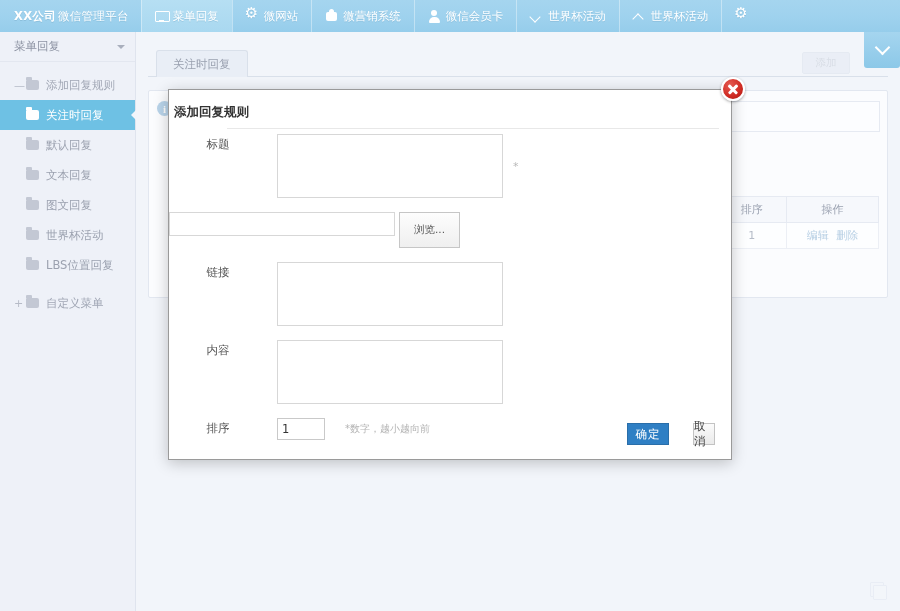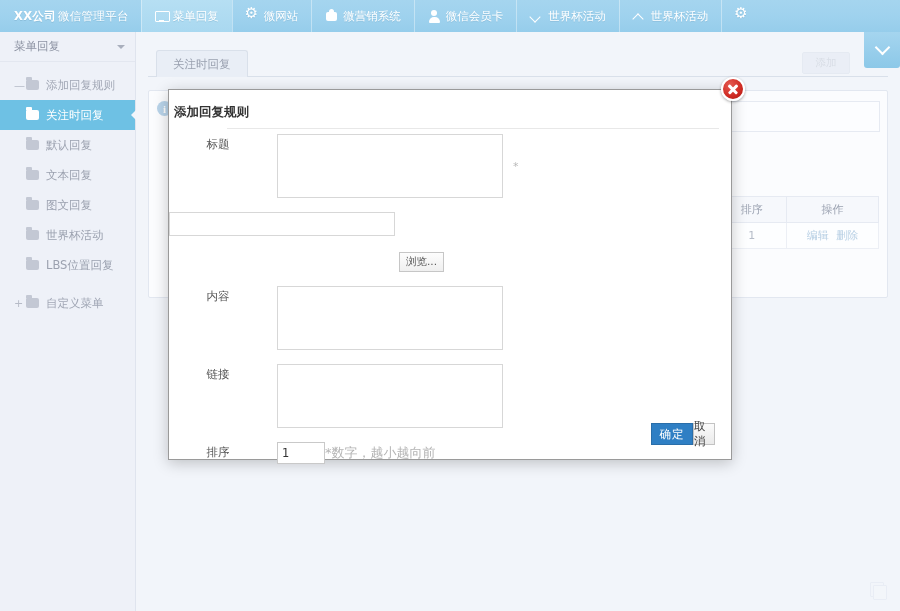--- a/index.html
+++ b/index.html
@@ -372,46 +372,45 @@
     border: 1px solid #c9c9c9;
     background: #fff;
     font-size: 11.5px;
     padding: 0 4px;
     color: #333;
     outline: none;
     font-family: "DejaVu Sans", "Liberation Sans", sans-serif;
   }
   .browse {
     margin-left: 4px;
-    height: 20px;
+    height: 36px;
     min-width: 40px;
-    padding: 0 6px;
+    padding: 0 14px;
     border: 1px solid #c6c6c6;
     background: linear-gradient(180deg,#fdfdfd,#efefef);
     font-size: 10.5px;
     color: #555;
     cursor: pointer;
     font-family: "DejaVu Sans", "Liberation Sans", sans-serif;
-    margin-top: 40px;
   }
   .req {
     margin-left: 10px;
     font-size: 11px;
     color: #b9b9b9;
     align-self: center;
   }
   .hint {
-    margin-left: 0;
-    font-size: 13px;
+    margin-left: 20px;
+    font-size: 10px;
     color: #b4b4b4;
     align-self: center;
   }
   .modal-actions {
     position: absolute; right: 16px; bottom: 14px;
-    display: flex; gap: 0;
+    display: flex; gap: 24px;
   }
   .btn-ok {
     width: 42px; height: 22px;
     background: #2f7fc4;
     border: 1px solid #2a6ea9;
     color: #ffffff;
     font-size: 11.5px;
     display: flex; align-items: center; justify-content: center;
     cursor: pointer;
     letter-spacing: 1px;
@@ -572,26 +571,26 @@
         <textarea class="fta" value="" style=""></textarea>
         <div class="req">*</div>
       </div>
 
       <div class="frow">
         <input class="finput" type="text" value="" style="">
         <button class="browse">浏览...</button>
       </div>
 
       <div class="frow">
+        <div class="flabel">链接</div>
+        <textarea class="fta" value="" style=""></textarea>
+      </div>
+
+      <div class="frow">
         <div class="flabel">内容</div>
-        <textarea class="fta" value="" style=""></textarea>
-      </div>
-
-      <div class="frow">
-        <div class="flabel">链接</div>
         <textarea class="fta" value="" style=""></textarea>
       </div>
 
       <div class="frow">
         <div class="flabel">排序</div>
         <input class="fnum" type="text" value="1" style="">
         <div class="hint">*数字，越小越向前</div>
       </div>
 
     </div>

